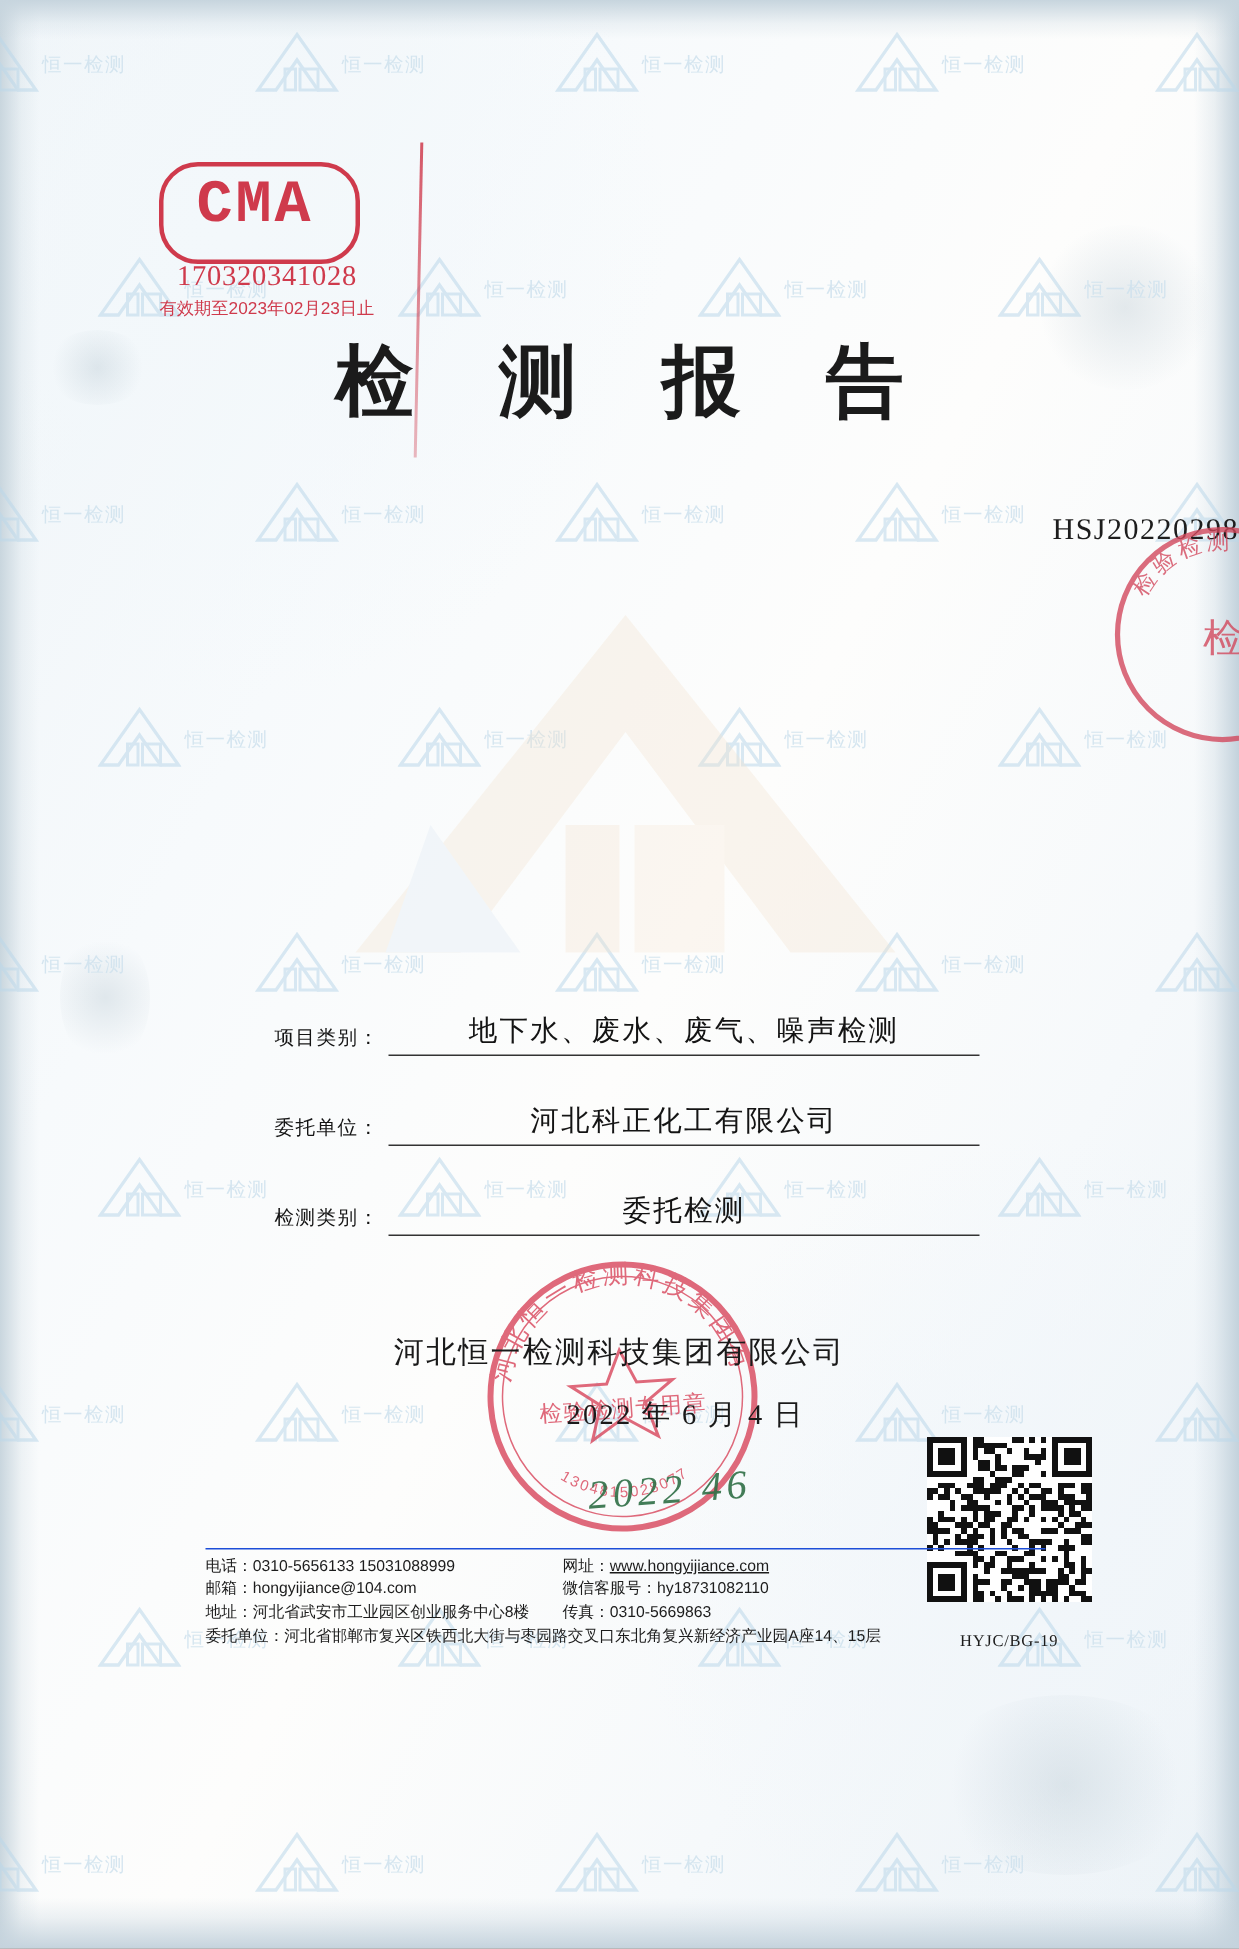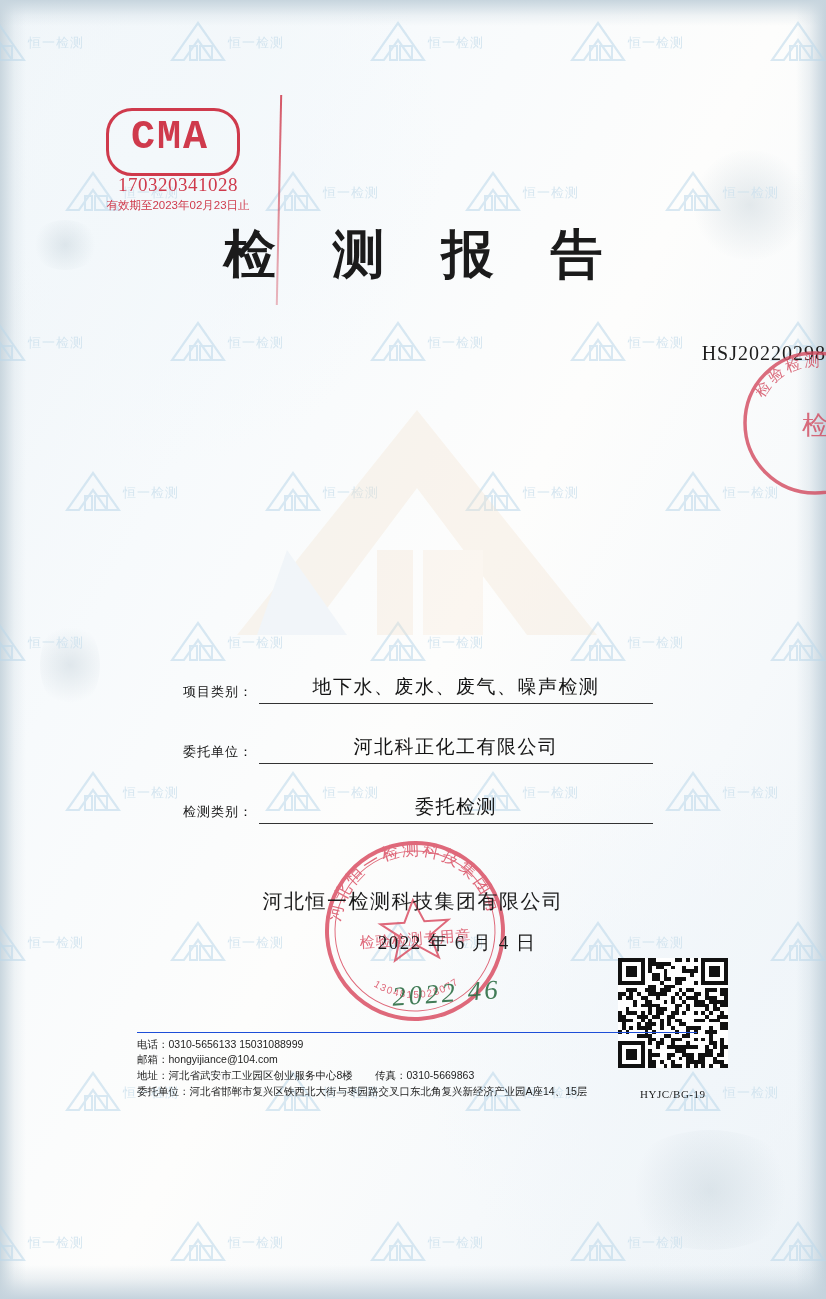--- a/index.html
+++ b/index.html
@@ -1018,20 +1018,26 @@
         <rect x="28" y="28" width="1" height="1"></rect>
       </g>
   </svg>
 
   <div class="footer">
     <div class="footer-grid">
       <div class="footer-col-a">
         <div>电话：0310-5656133  15031088999</div>
         <div>邮箱：hongyijiance@104.com</div>
       </div>
+      <div class="footer-col-b">
+        <div>
+          <span>网址：</span><span class="footer-link">www.hongyijiance.com</span>
+        </div>
+        <div>微信客服号：hy18731082110</div>
+      </div>
     </div>
     <div class="footer-grid footer-wide">
       <div class="footer-col-a">地址：河北省武安市工业园区创业服务中心8楼</div>
       <div class="footer-col-b">传真：0310-5669863</div>
     </div>
     <div class="footer-wide">委托单位：河北省邯郸市复兴区铁西北大街与枣园路交叉口东北角复兴新经济产业园A座14、15层</div>
   </div>
   <div class="doc-code">HYJC/BG-19</div>
 
 </div>

